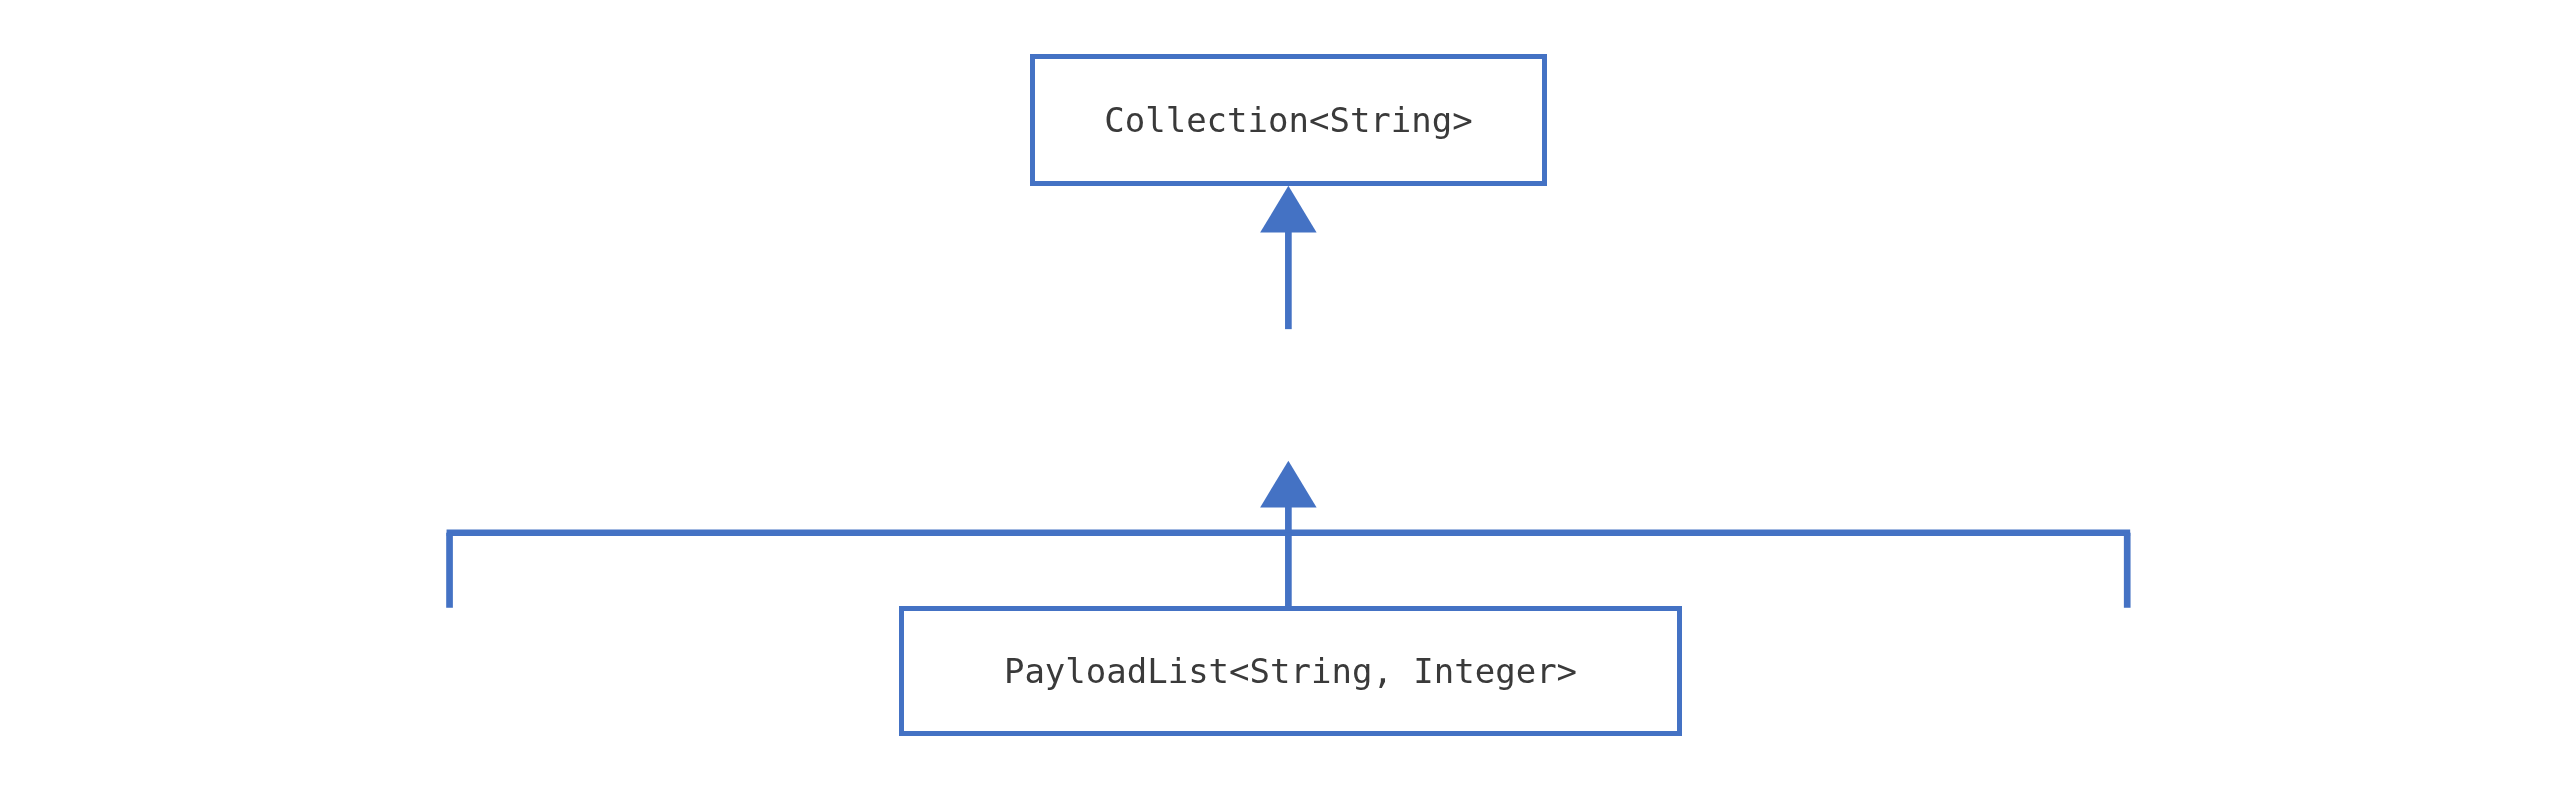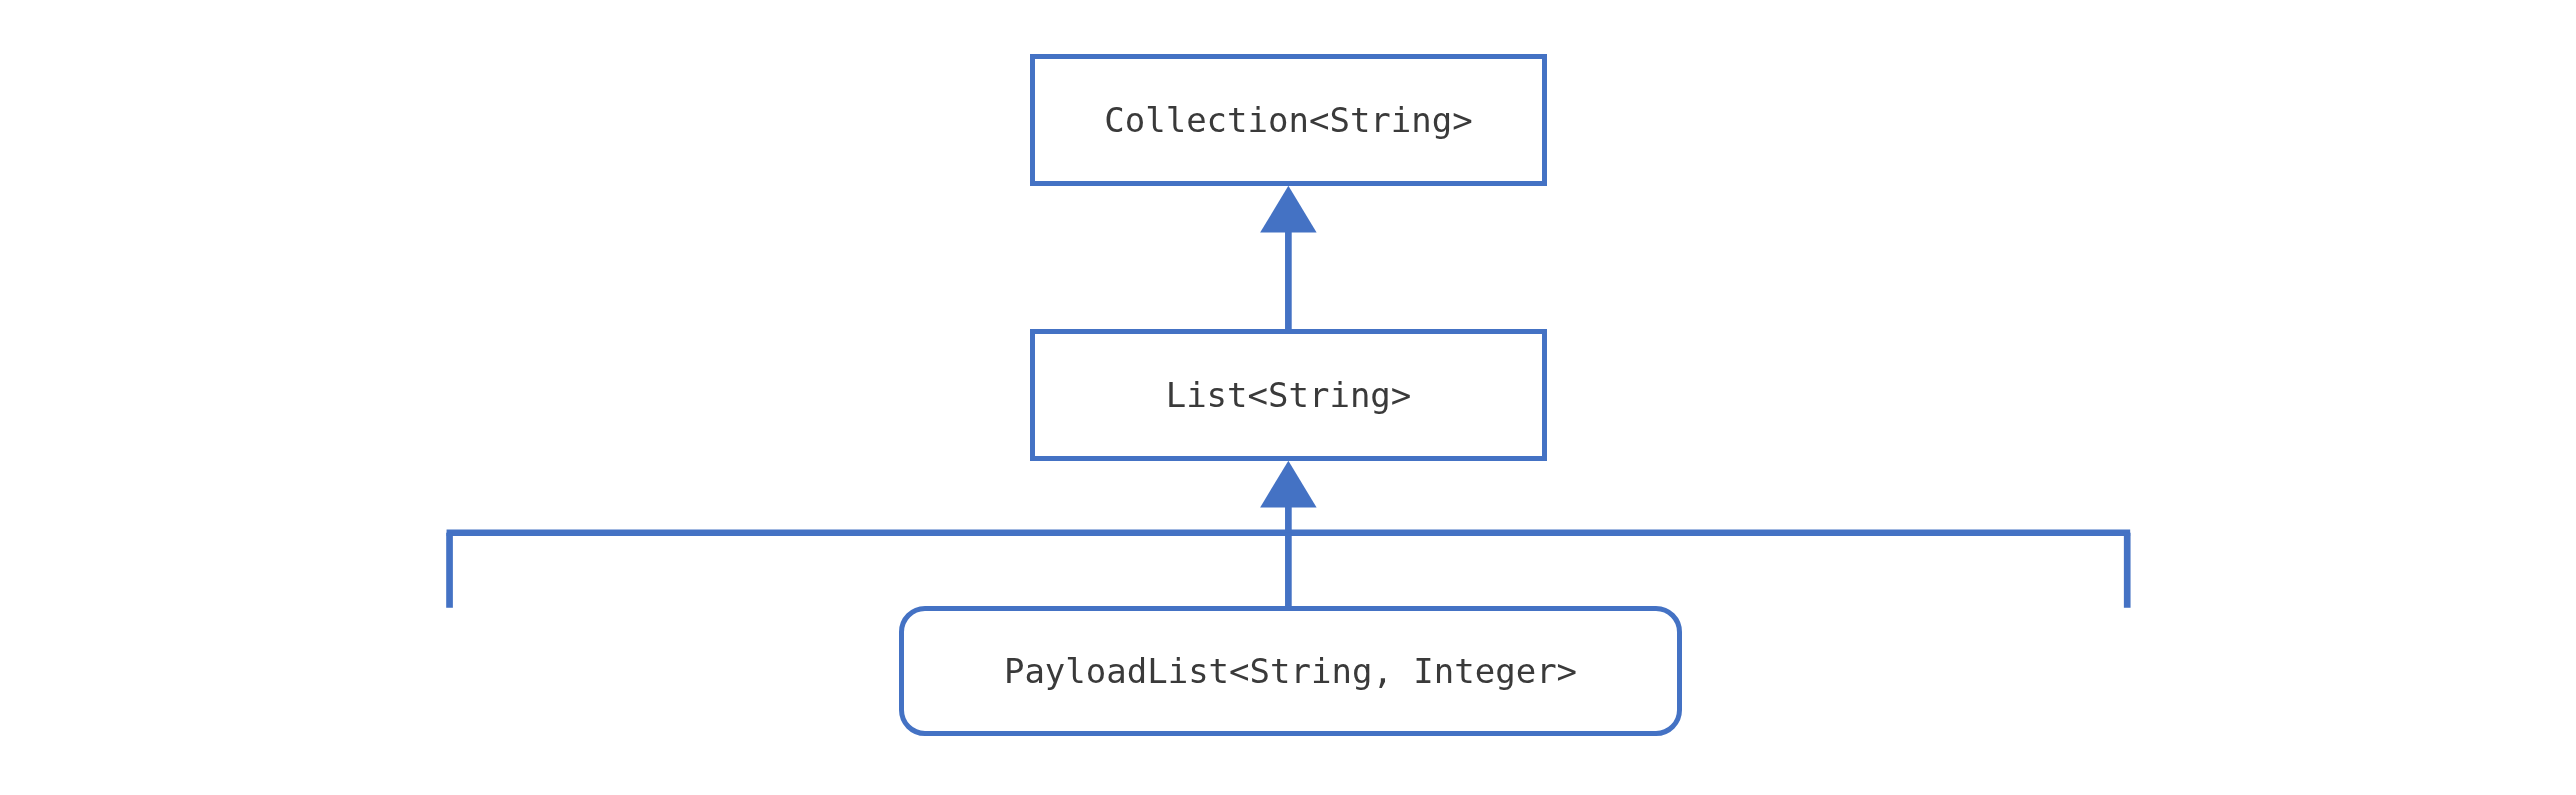--- a/index.html
+++ b/index.html
@@ -39,21 +39,21 @@
     line-height: 1;
     letter-spacing: 0px;
     white-space: nowrap;
     text-align: center;
   }
   
   #node-collection { left: 1030px; top: 54px;  width: 517px; height: 132px; }
   #node-list       { left: 1030px; top: 329px; width: 517px; height: 132px; }
   
   #node-payload-string    { left: 57px;   top: 606px; width: 786px; height: 130px; }
-  #node-payload-integer   { left: 899px; top: 606px; width: 783px; height: 130px; border-radius: 26px; }
+  #node-payload-integer   { left: 899px; top: 606px; width: 783px; height: 130px; }
   #node-payload-exception { left: 1734px; top: 606px; width: 786px; height: 130px; }
 </style>
 </head>
 <body>
 
 <div id="canvas">
 
   <svg id="edge-layer" viewBox="0 0 3465 1070" width="2576" height="795" xmlns="http://www.w3.org/2000/svg">
 
     <g>
@@ -70,23 +70,20 @@
       <line x1="604" y1="717" x2="604" y2="818" stroke="#4472C4" stroke-width="9"></line>
       <line x1="1733" y1="717" x2="1733" y2="818" stroke="#4472C4" stroke-width="9"></line>
       <line x1="2862" y1="717" x2="2862" y2="818" stroke="#4472C4" stroke-width="9"></line>
     </g>
   </svg>
 
   <div class="node" id="node-collection">
     <span class="node-label">Collection&lt;String&gt;</span>
   </div>
 
-  <div class="node" id="node-list">
-    <span class="node-label">List&lt;String&gt;</span>
-  </div>
 
 
   <div class="node" id="node-payload-integer">
     <span class="node-label">PayloadList&lt;String, Integer&gt;</span>
   </div>
 
 
 </div>
 
 

